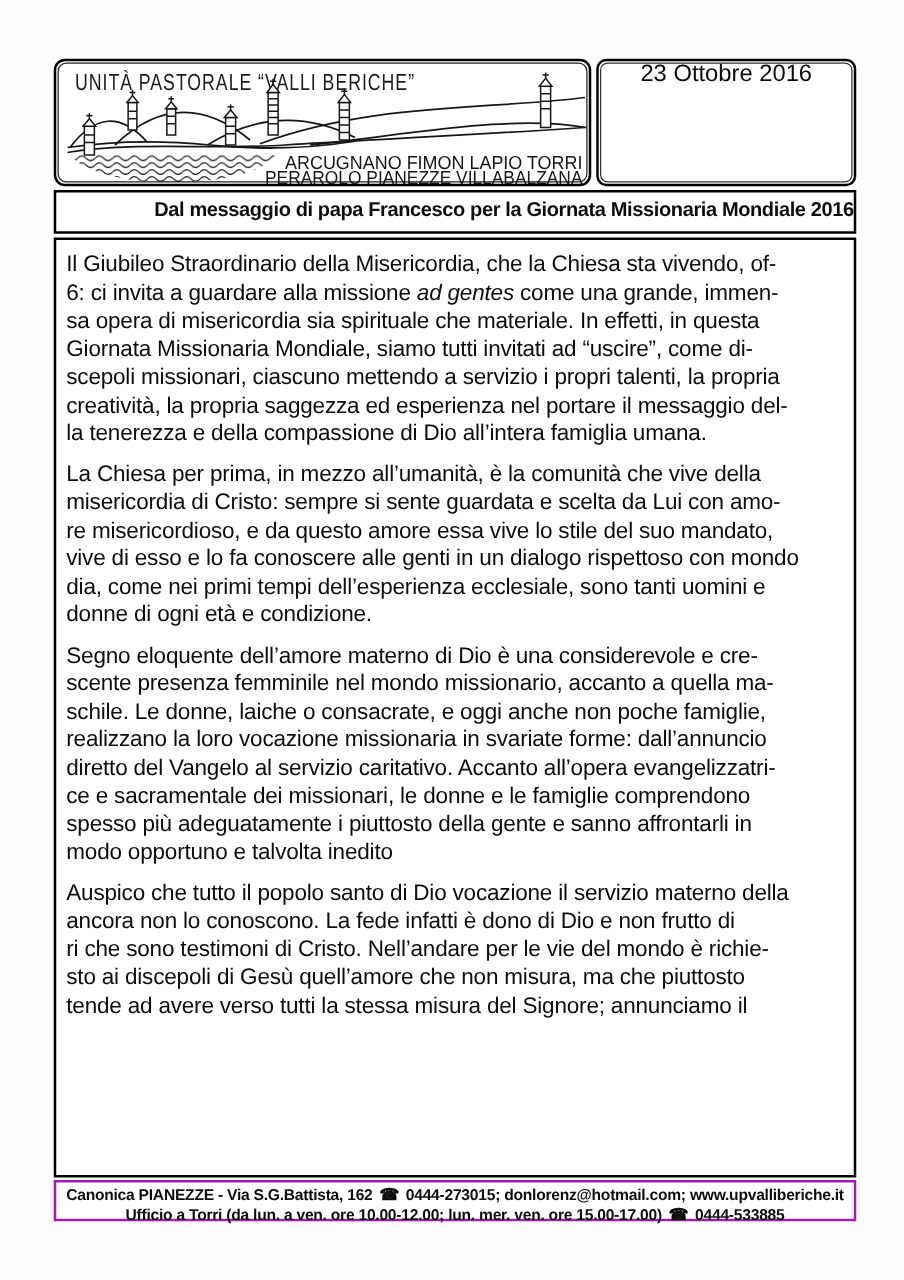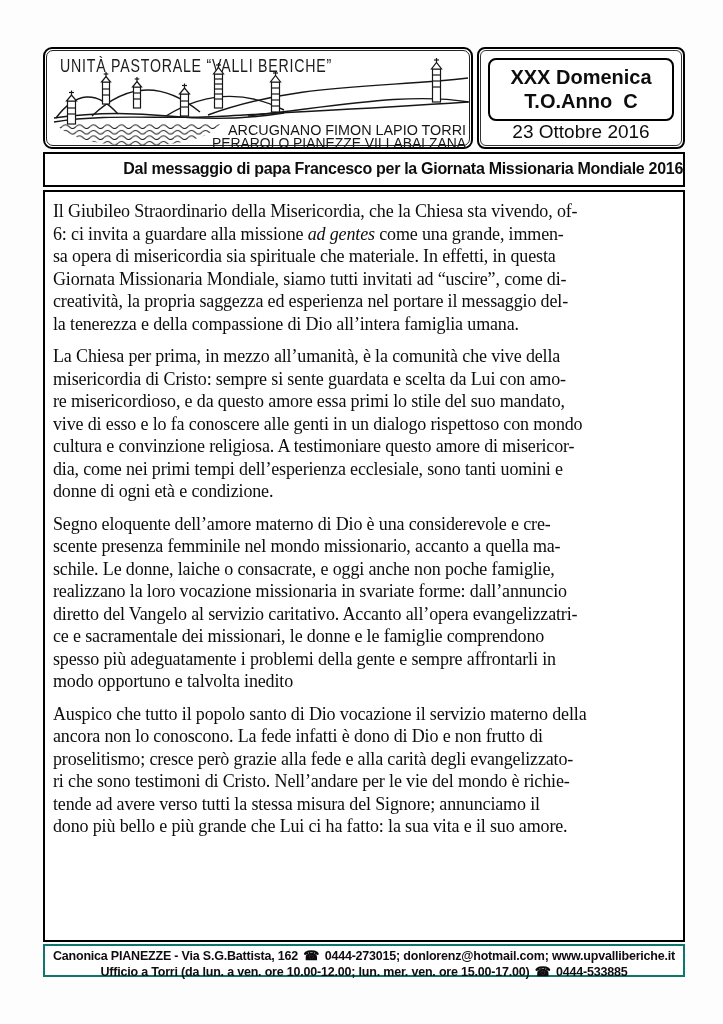--- a/index.html
+++ b/index.html
@@ -39,27 +39,27 @@
     text-align:right;font-weight:bold;font-size:16px;line-height:30px;letter-spacing:-0.3px;
   }
 
   
   .body-box{
     margin-top:3px;height:752px;box-sizing:border-box;border:2.5px solid #000;background:#fff;
     padding:8px 8px 0 8px;overflow:hidden;
   }
   .para{margin:0 0 10px 0;}
   .line{
-    font-size:18px;line-height:22.5px;letter-spacing:-0.15px;white-space:nowrap;font-family:Liberation Serif, serif;
+    font-size:18px;line-height:22.5px;letter-spacing:-0.15px;white-space:nowrap;
   }
   .line i{font-style:italic;margin-top:21px;}
 
   
   .footer{
-    margin-top:2px;height:33px;box-sizing:border-box;border:2px solid #0f766e;background:#fff;
+    margin-top:2px;height:33px;box-sizing:border-box;border:2px solid #a21caf;background:#fff;
     text-align:center;font-weight:bold;font-size:12.5px;line-height:15px;letter-spacing:-0.2px;
     padding-top:2px;
   }
   .phone{font-size:13px;padding:0 2px;}
 </style>
 </head>
 <body>
 
 <div class="sheet">
 
@@ -144,65 +144,60 @@
         </g>
 
         <path d="M8,72 H172 C164,86 128,94 90,94 C50,94 18,85 8,72 Z" fill="url(#wv)" stroke="none"></path>
 
         <text x="418" y="83" text-anchor="end" font-size="15" textLength="238" lengthAdjust="spacingAndGlyphs" fill="#161616">ARCUGNANO FIMON LAPIO TORRI</text>
         <text x="418" y="95.5" text-anchor="end" font-size="15" textLength="254" lengthAdjust="spacingAndGlyphs" fill="#161616">PERAROLO PIANEZZE VILLABALZANA</text>
       </svg>
     </div>
 
     <div class="sunday-box">
-      <div class="sunday-inner">
-        <div>XXX Domenica</div>
-        <div class="pre">T.O.Anno  C</div>
-      </div>
       <div class="sunday-date">23 Ottobre 2016</div>
     </div>
   </div>
 
   <div class="title-bar">Dal messaggio di papa Francesco per la Giornata Missionaria Mondiale 2016</div>
 
   <div class="body-box">
       <div class="para">
         <div class="line">Il Giubileo Straordinario della Misericordia, che la Chiesa sta vivendo, of-</div>
         <div class="line">6: ci invita a guardare alla missione <i>ad gentes</i> come una grande, immen-</div>
         <div class="line">sa opera di misericordia sia spirituale che materiale. In effetti, in questa</div>
         <div class="line">Giornata Missionaria Mondiale, siamo tutti invitati ad “uscire”, come di-</div>
+        <div class="line">scepoli missionari, ciascuno mettendo a servizio i propri talenti, la propria</div>
         <div class="line">creatività, la propria saggezza ed esperienza nel portare il messaggio del-</div>
         <div class="line">la tenerezza e della compassione di Dio all’intera famiglia umana.</div>
       </div>
       <div class="para">
         <div class="line">La Chiesa per prima, in mezzo all’umanità, è la comunità che vive della</div>
         <div class="line">misericordia di Cristo: sempre si sente guardata e scelta da Lui con amo-</div>
-        <div class="line">re misericordioso, e da questo amore essa primi lo stile del suo mandato,</div>
+        <div class="line">re misericordioso, e da questo amore essa vive lo stile del suo mandato,</div>
         <div class="line">vive di esso e lo fa conoscere alle genti in un dialogo rispettoso con mondo</div>
-        <div class="line">cultura e convinzione religiosa. A testimoniare questo amore di misericor-</div>
         <div class="line">dia, come nei primi tempi dell’esperienza ecclesiale, sono tanti uomini e</div>
         <div class="line">donne di ogni età e condizione.</div>
       </div>
       <div class="para">
         <div class="line">Segno eloquente dell’amore materno di Dio è una considerevole e cre-</div>
         <div class="line">scente presenza femminile nel mondo missionario, accanto a quella ma-</div>
         <div class="line">schile. Le donne, laiche o consacrate, e oggi anche non poche famiglie,</div>
         <div class="line">realizzano la loro vocazione missionaria in svariate forme: dall’annuncio</div>
         <div class="line">diretto del Vangelo al servizio caritativo. Accanto all’opera evangelizzatri-</div>
         <div class="line">ce e sacramentale dei missionari, le donne e le famiglie comprendono</div>
-        <div class="line">spesso più adeguatamente i problemi della gente e sempre affrontarli in</div>
+        <div class="line">spesso più adeguatamente i piuttosto della gente e sanno affrontarli in</div>
         <div class="line">modo opportuno e talvolta inedito</div>
       </div>
       <div class="para">
         <div class="line">Auspico che tutto il popolo santo di Dio vocazione il servizio materno della</div>
         <div class="line">ancora non lo conoscono. La fede infatti è dono di Dio e non frutto di</div>
-        <div class="line">proselitismo; cresce però grazie alla fede e alla carità degli evangelizzato-</div>
         <div class="line">ri che sono testimoni di Cristo. Nell’andare per le vie del mondo è richie-</div>
+        <div class="line">sto ai discepoli di Gesù quell’amore che non misura, ma che piuttosto</div>
         <div class="line">tende ad avere verso tutti la stessa misura del Signore; annunciamo il</div>
-        <div class="line">dono più bello e più grande che Lui ci ha fatto: la sua vita e il suo amore.</div>
       </div>
     </div>
 
   <div class="footer">
     <div>
       <span>Canonica PIANEZZE - Via S.G.Battista, 162</span>
       <span class="phone">☎</span>
       <span>0444-273015; donlorenz@hotmail.com; www.upvalliberiche.it</span>
     </div>
     <div>

